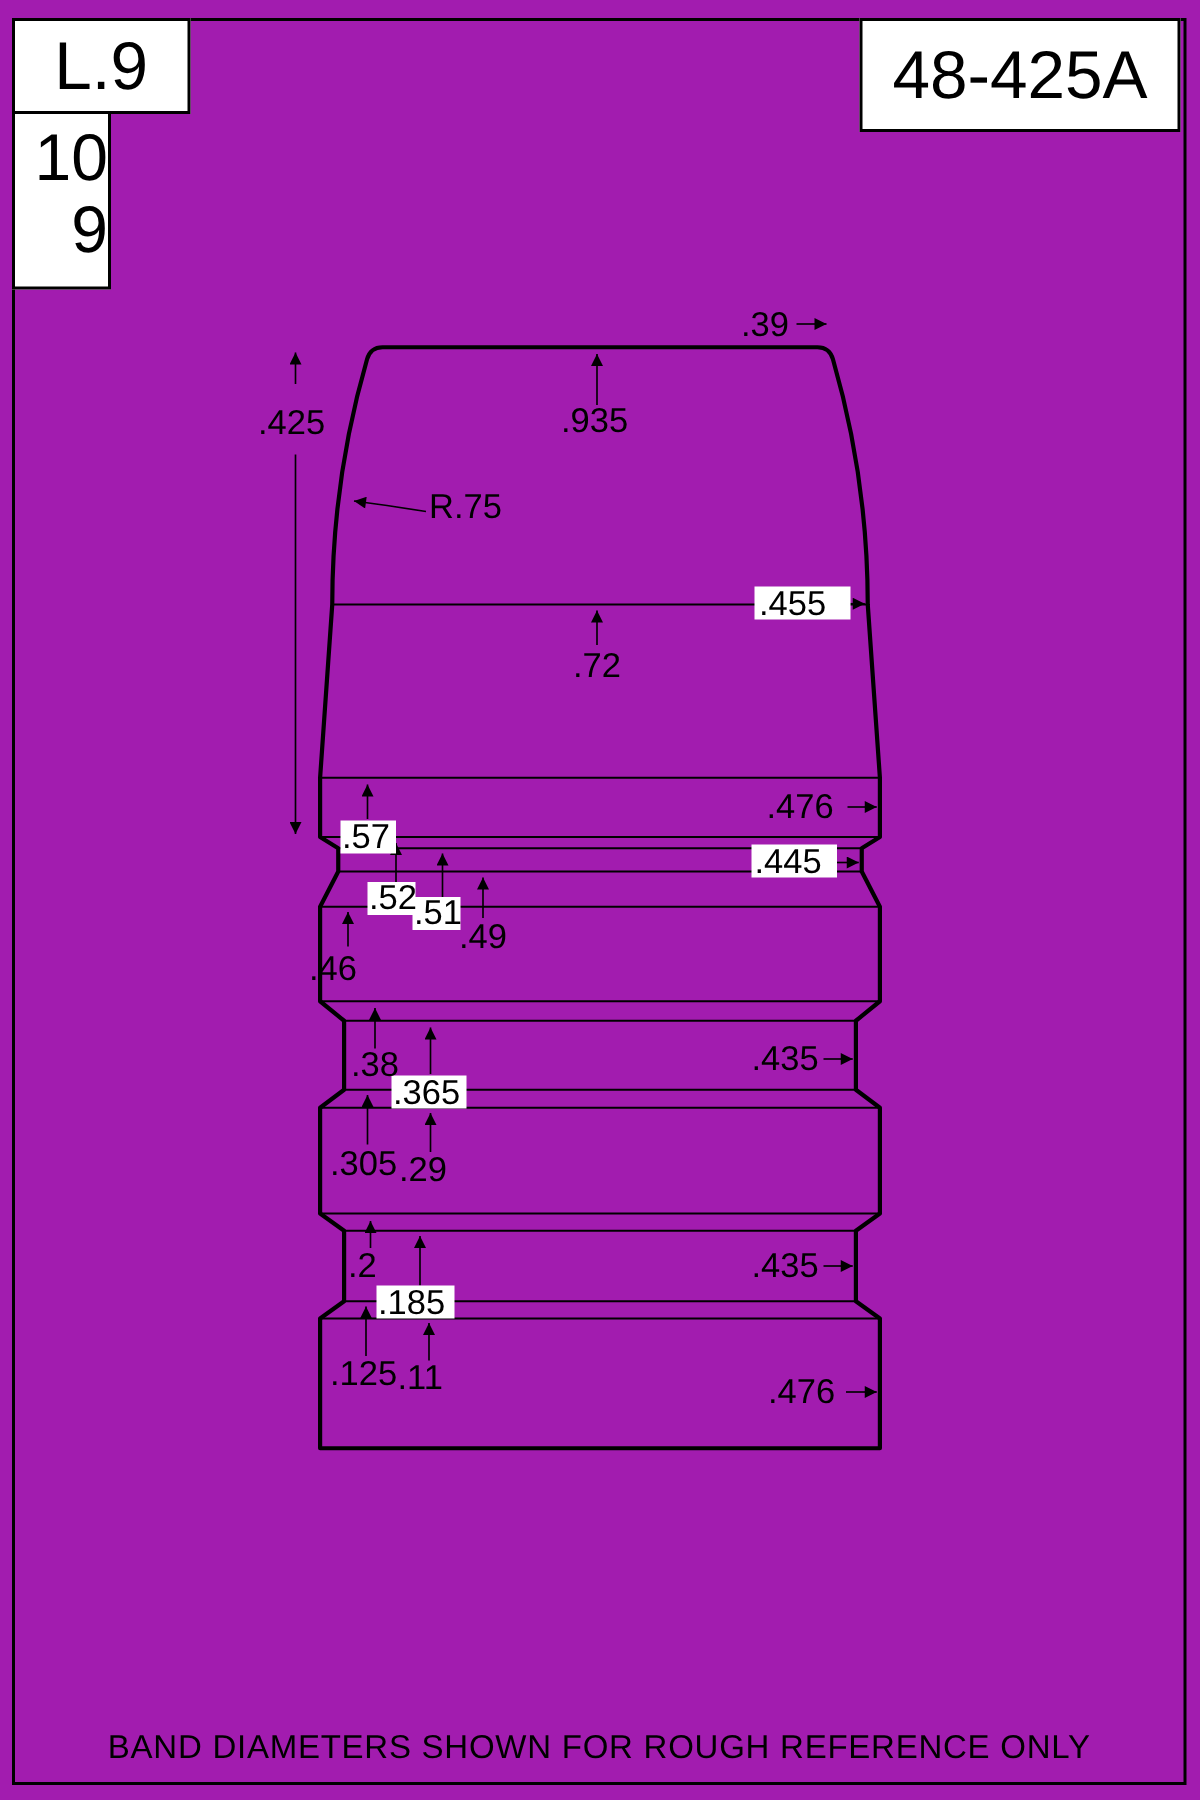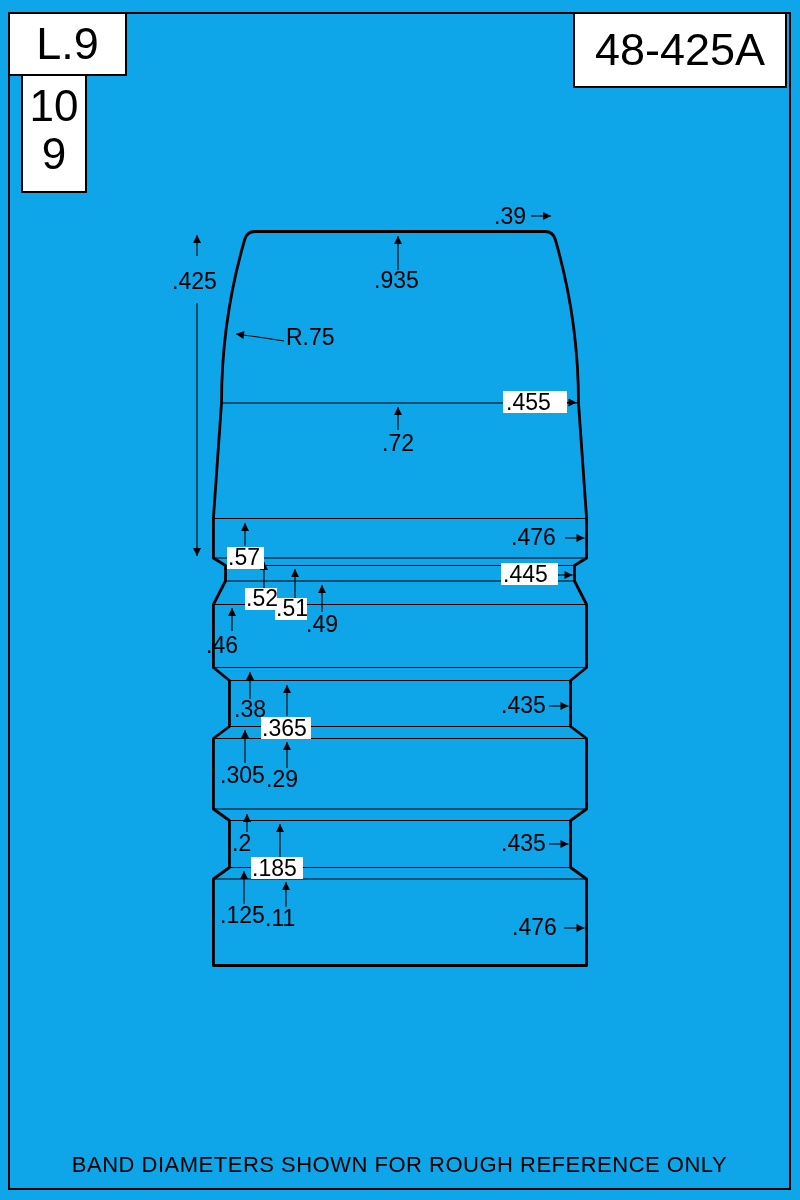--- a/index.html
+++ b/index.html
@@ -1,22 +1,22 @@
 <!DOCTYPE html>
 <html><head>
 <meta charset="utf-8">
 <style>
   html,body{margin:0;padding:0;background:#ffffff;}
-  #page{position:relative;width:800px;height:1200px;background:#0ea5e9;
+  #page{position:relative;width:800px;height:1200px;background:#a21caf;
         font-family:"Liberation Sans","DejaVu Sans",sans-serif;color:#000;overflow:hidden;}
   .border{position:absolute;left:8px;top:12px;width:779px;height:1174px;border:2px solid #000;}
   .tbox{position:absolute;border:2px solid #000;background:#fff;box-sizing:border-box;
         display:flex;align-items:center;justify-content:center;}
   #box-l9{left:8px;top:12px;width:119px;height:64px;font-size:45px;}
-  #box-cav{left:21px;top:74px;width:66px;height:119px;font-size:44px;flex-direction:column;line-height:48px;justify-content:flex-start;padding-top:6px;}
+  #box-cav{left:8px;top:74px;width:66px;height:119px;font-size:44px;flex-direction:column;line-height:48px;justify-content:flex-start;padding-top:6px;align-items:flex-end;}
   #box-mold{left:573px;top:12px;width:214px;height:76px;font-size:45px;}
   #footer-note{position:absolute;left:8px;top:1152px;width:783px;text-align:center;
         font-size:22px;letter-spacing:0.5px;}
   svg{position:absolute;left:0;top:0;}
   svg text{font-family:"Liberation Sans","DejaVu Sans",sans-serif;font-size:23px;fill:#000;}
   .outline{fill:none;stroke:#000;stroke-width:2.8;stroke-linejoin:round;stroke-linecap:round;}
   .fl{stroke:#000;stroke-width:1.2;}
   .dim{stroke:#000;stroke-width:1.1;fill:none;}
   .mask{fill:#fff;}
 </style>

